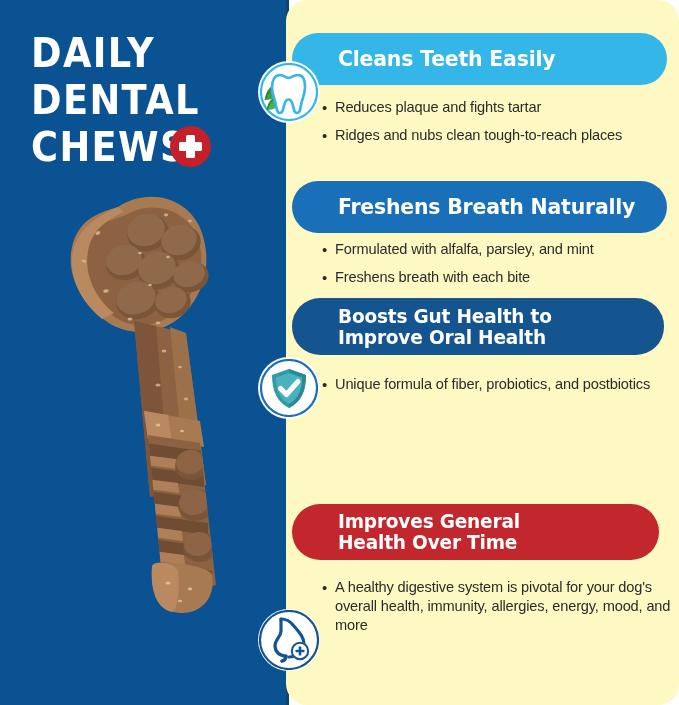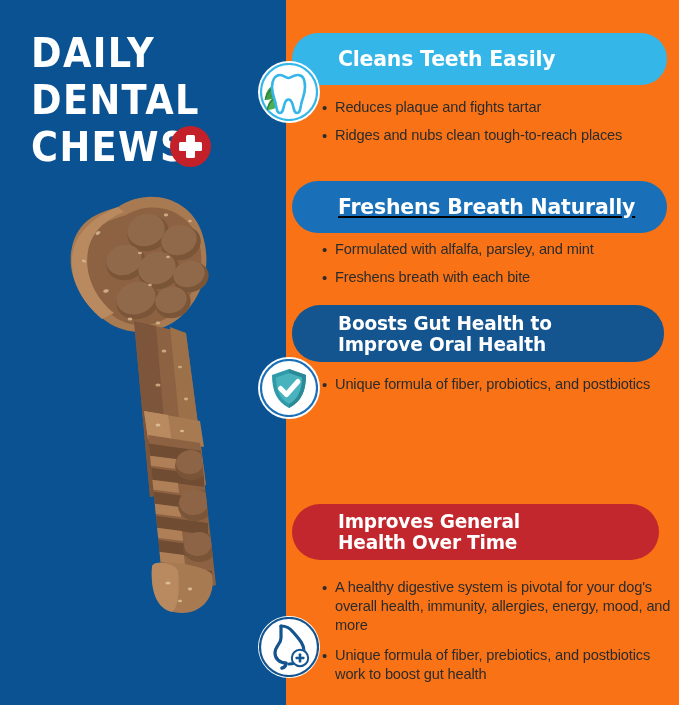--- a/index.html
+++ b/index.html
@@ -49,21 +49,22 @@
     position:absolute;top:50%;left:9px;height:9px;width:23px;margin-top:-4.5px;
     background:#fff;border-radius:1.5px;
   }
 
   
   .chew-wrap{position:absolute;left:40px;top:185px;width:215px;height:500px;}
 
   
   .content{
     position:absolute;left:286px;top:0;width:393px;height:705px;
-    background:#f97316;
+    background:#fef9c3;
+    border-radius:21px;
   }
 
   .section{position:absolute;left:0;width:393px;}
 
   .banner{
     position:absolute;left:6px;
     height:52px;border-radius:26px;
     display:flex;align-items:center;
   }
   .banner-title{
@@ -110,26 +111,26 @@
     font-size:15px;color:#2b2b2b;
   }
 
   
   #sec-1{top:0;}
   #sec-1 .banner{top:33px;width:375px;background:#35b6e8;}
   #sec-1 .icon-circle{top:28px;}
   #sec-1 .bullets{top:98px;}
 
   #sec-2{top:0;}
-  #sec-2 .banner{top:181px;width:375px;background:#1a70b8;text-decoration:underline;}
+  #sec-2 .banner{top:181px;width:375px;background:#1a70b8;}
   #sec-2 .icon-circle{top:176px;}
   #sec-2 .bullets{top:240px;}
 
   #sec-3{top:0;}
-  #sec-3 .banner{top:305px;width:372px;background:#14558f;height:57px;border-radius:28px;}
+  #sec-3 .banner{top:298px;width:372px;background:#14558f;height:57px;border-radius:28px;}
   #sec-3 .icon-circle{top:311px;}
   #sec-3 .bullets{top:375px;}
   #sec-3 .bullet{margin-bottom:11px;}
 
   #sec-4{top:0;}
   #sec-4 .banner{top:504px;width:367px;background:#c1272d;height:56px;border-radius:28px;}
   #sec-4 .bullets{top:578px;}
   #sec-4 .bullet{margin-bottom:11px;}
 </style>
 </head>
@@ -351,18 +352,17 @@
     <div class="section" id="sec-4">
       <div class="banner">
 
         <div class="banner-title two-line">
           <span class="l1">Improves General</span>
           <span class="l2">Health Over Time</span>
         </div>
       </div>
       <div class="bullets">
         <div class="bullet">A healthy digestive system is pivotal for your dog's overall health, immunity, allergies, energy, mood, and more</div>
-        <div class="bullet">Unique formula of fiber, prebiotics, and postbiotics work to boost gut health</div>
       </div>
     </div>
 
   </div>
 </div>
 
 </body></html>

